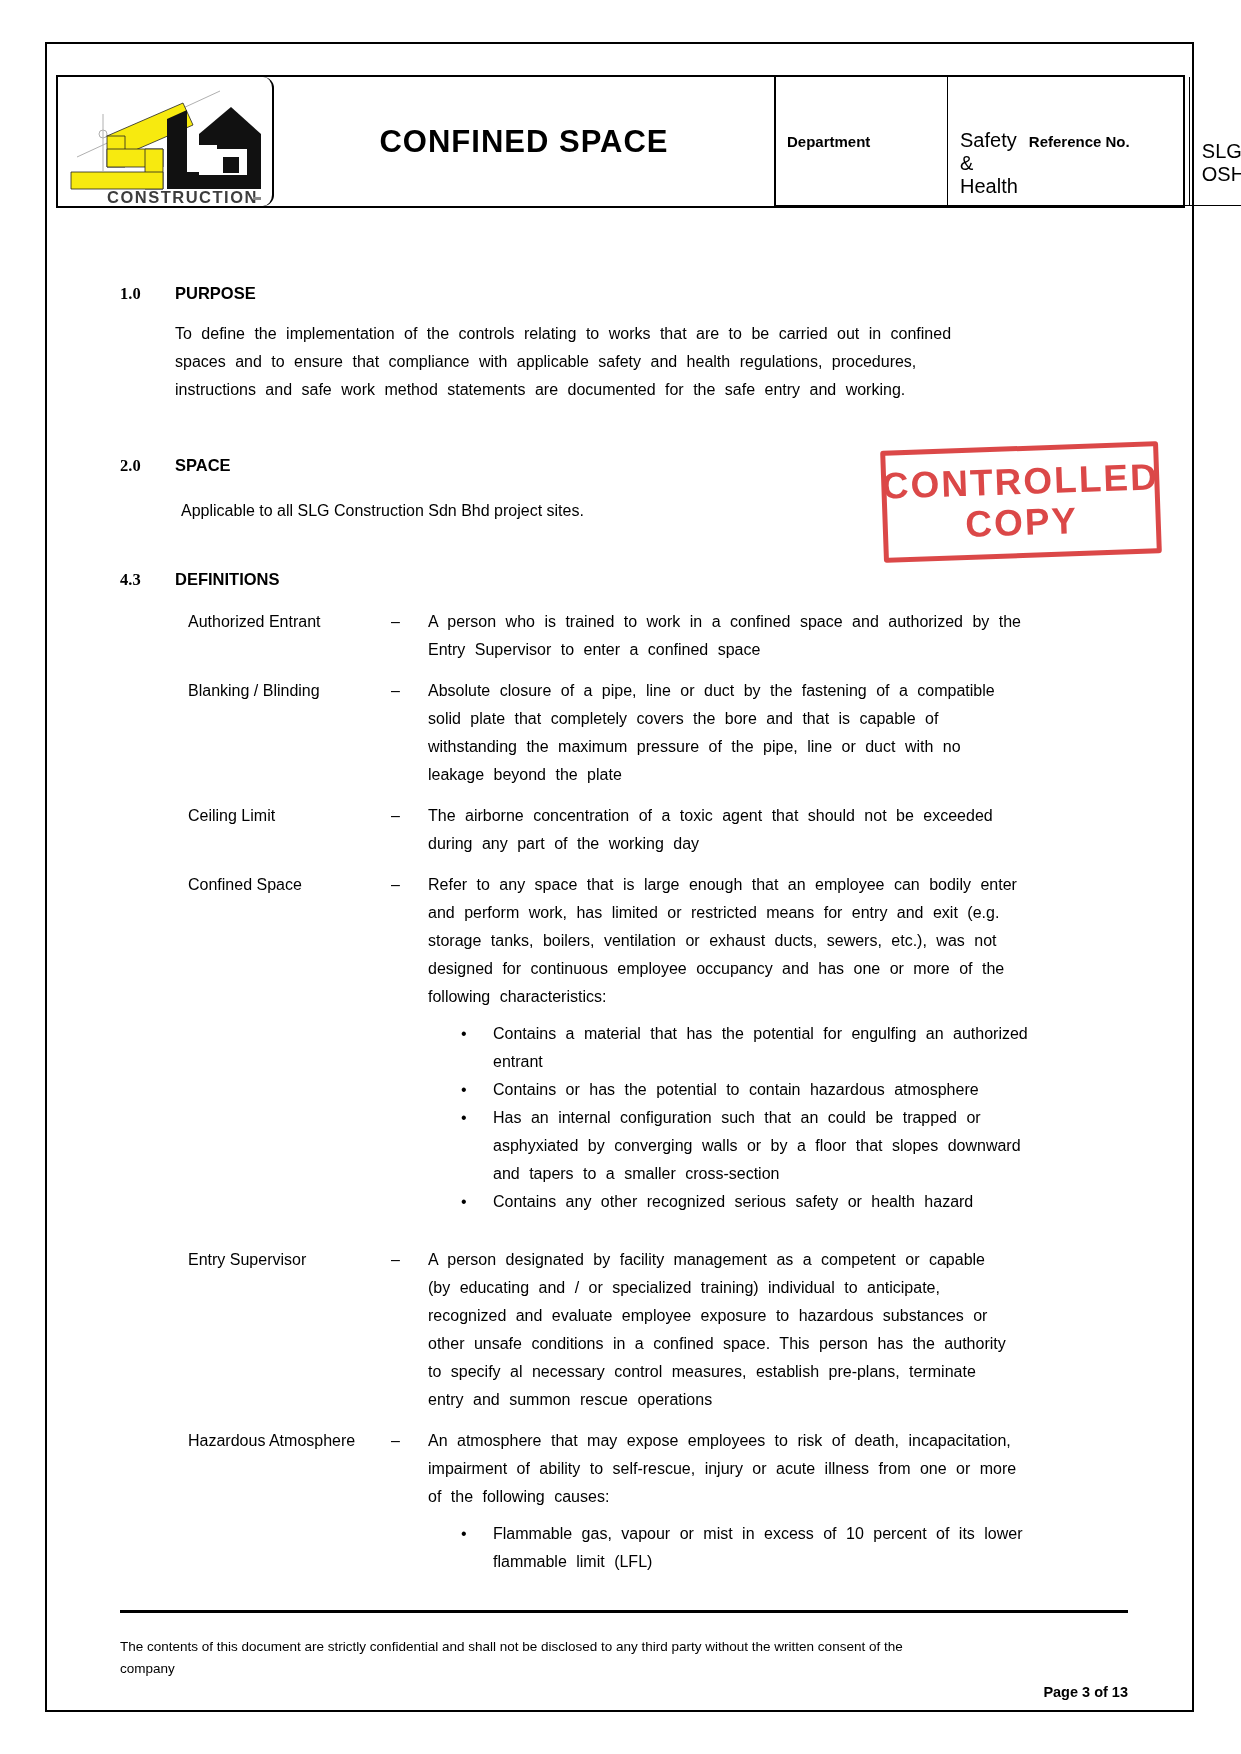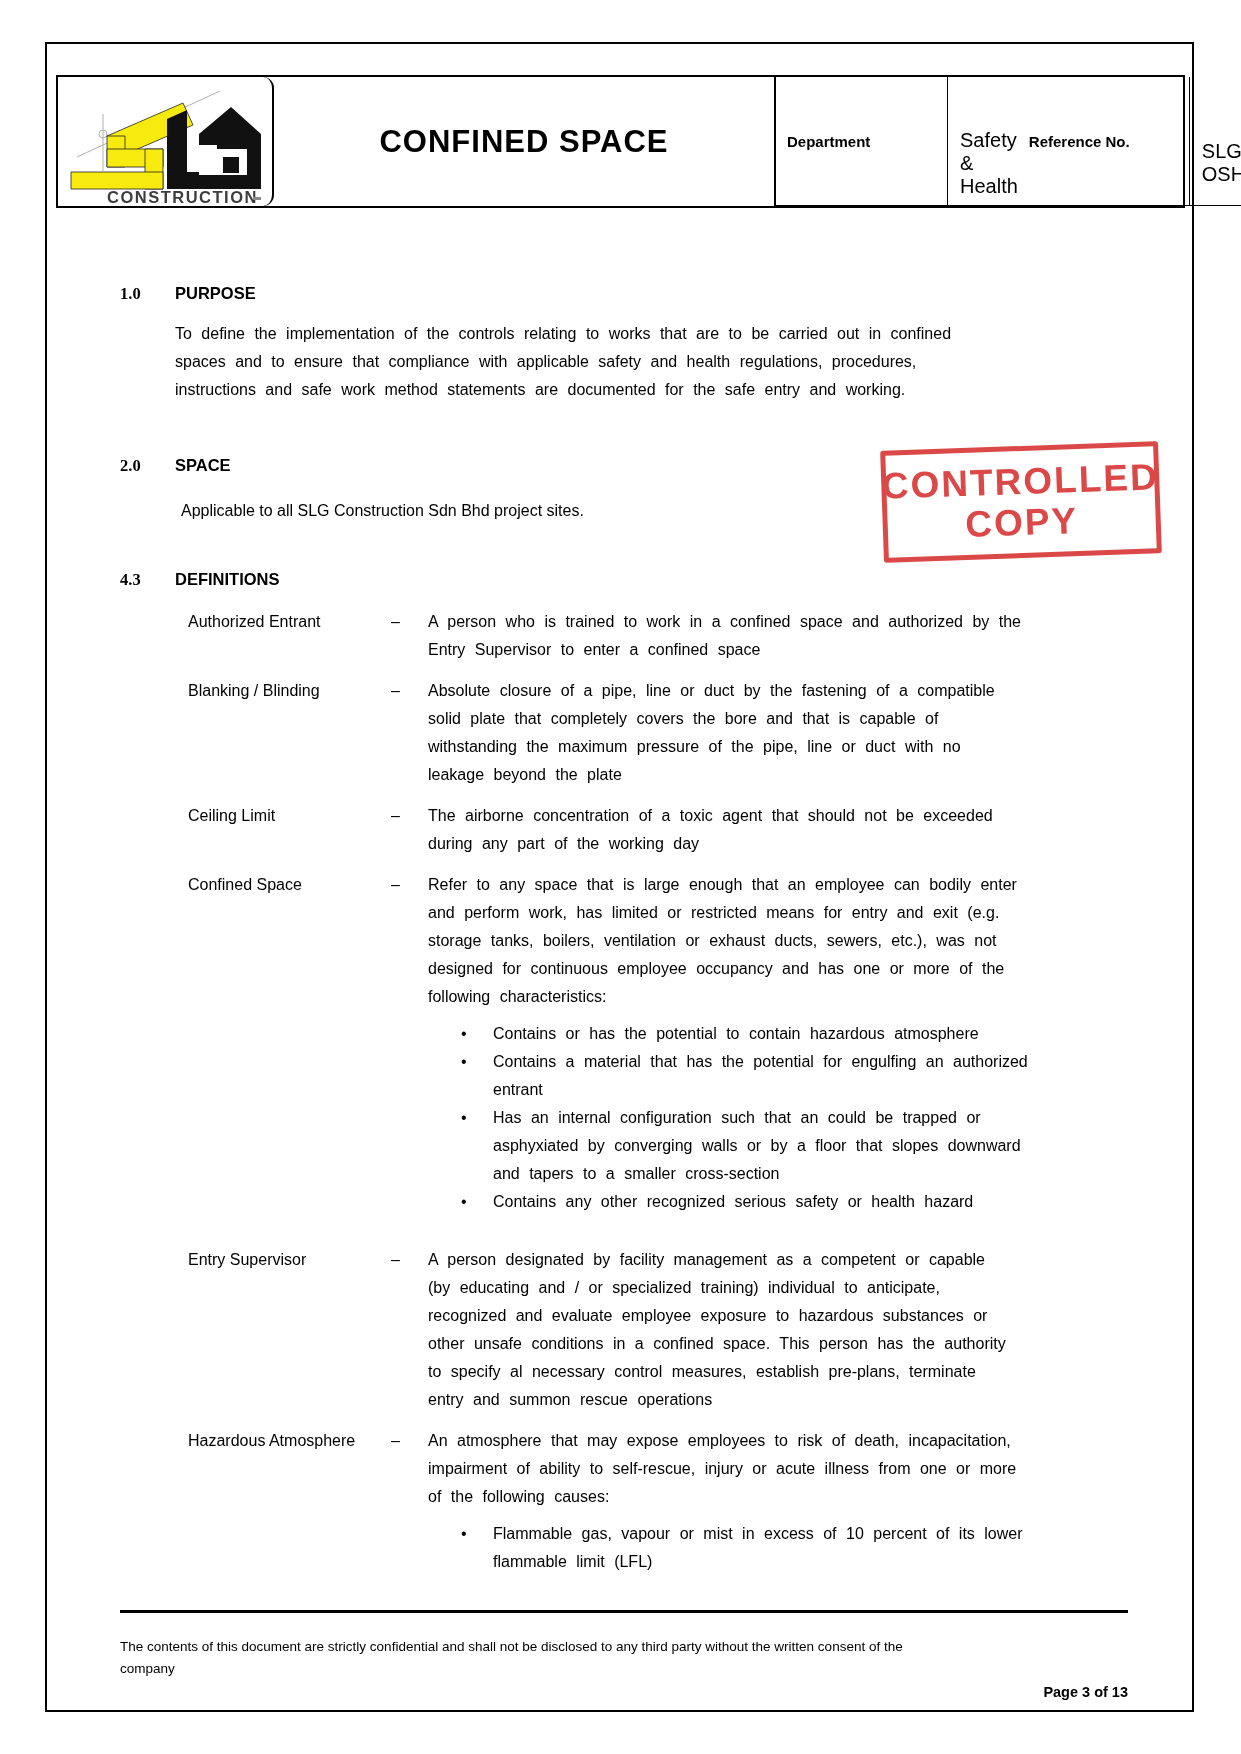--- a/index.html
+++ b/index.html
@@ -174,23 +174,23 @@
     <div class="def-row mb-lg">
       <div class="def-term">Confined Space</div>
       <div class="def-dash">–</div>
       <div class="def-body">
         <div class="body-text">Refer to any space that is large enough that an employee can bodily enter
 and perform work, has limited or restricted means for entry and exit (e.g.
 storage tanks, boilers, ventilation or exhaust ducts, sewers, etc.), was not
 designed for continuous employee occupancy and has one or more of the
 following characteristics:</div>
         <ul class="def-bullets">
-          <li>Contains or has the potential to contain hazardous atmosphere</li>
           <li>Contains a material that has the potential for engulfing an authorized
 entrant</li>
+          <li>Contains or has the potential to contain hazardous atmosphere</li>
           <li>Has an internal configuration such that an could be trapped or
 asphyxiated by converging walls or by a floor that slopes downward
 and tapers to a smaller cross-section</li>
           <li>Contains any other recognized serious safety or health hazard</li>
         </ul>
       </div>
     </div>
 
     <div class="def-row">
       <div class="def-term">Entry Supervisor</div>

